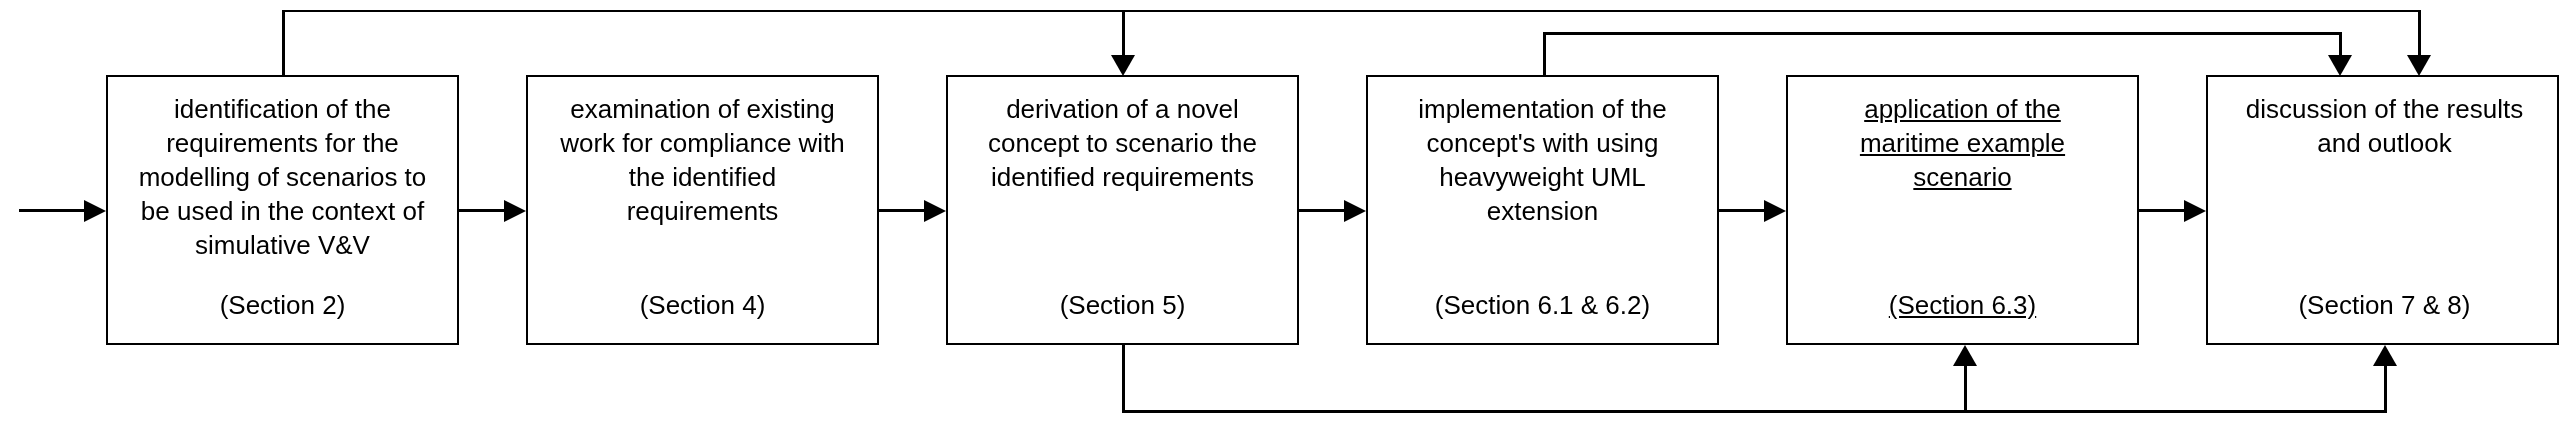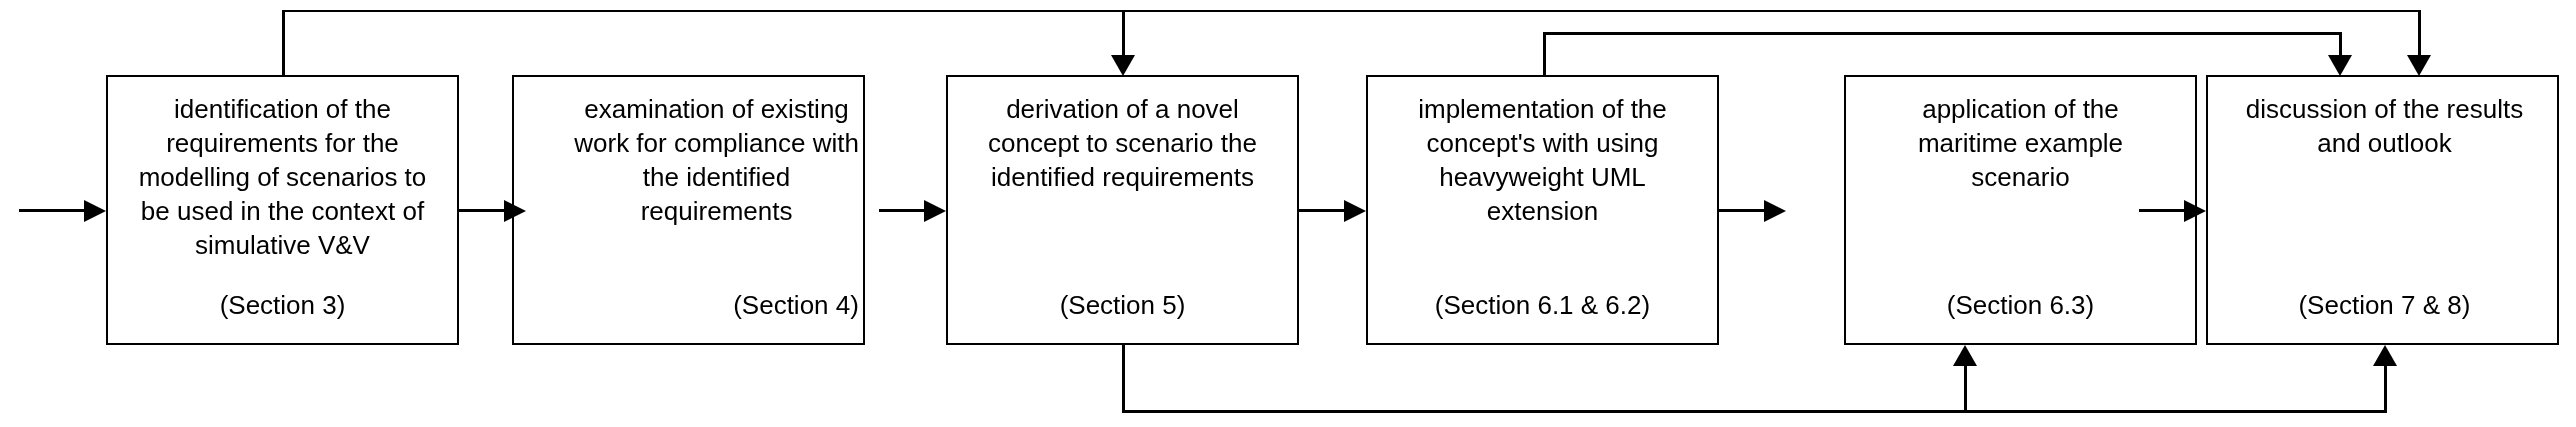--- a/index.html
+++ b/index.html
@@ -70,24 +70,24 @@
 <div class="canvas">
 
   <div class="box" style="left:106px;">
     <div class="box-text">
       <div>identification of the</div>
       <div>requirements for the</div>
       <div>modelling of scenarios to</div>
       <div>be used in the context of</div>
       <div>simulative V&amp;V</div>
     </div>
-    <div class="box-section">(Section 3)</div>
+    <div class="box-section">(Section 2)</div>
   </div>
 
-  <div class="box" style="left:512px;align-items:flex-end;">
+  <div class="box" style="left:526px;">
     <div class="box-text">
       <div>examination of existing</div>
       <div>work for compliance with</div>
       <div>the identified</div>
       <div>requirements</div>
     </div>
     <div class="box-section">(Section 4)</div>
   </div>
 
   <div class="box" style="left:946px;gap:37px;">
@@ -102,21 +102,21 @@
   <div class="box" style="left:1366px;align-items:center;">
     <div class="box-text">
       <div>implementation of the</div>
       <div>concept's with using</div>
       <div>heavyweight UML</div>
       <div>extension</div>
     </div>
     <div class="box-section">(Section 6.1 &amp; 6.2)</div>
   </div>
 
-  <div class="box" style="left:1844px;">
+  <div class="box" style="left:1786px;text-decoration:underline;">
     <div class="box-text">
       <div>application of the</div>
       <div>maritime example</div>
       <div>scenario</div>
     </div>
     <div class="box-section">(Section 6.3)</div>
   </div>
 
   <div class="box" style="left:2206px;padding-left:8px;">
     <div class="box-text">

